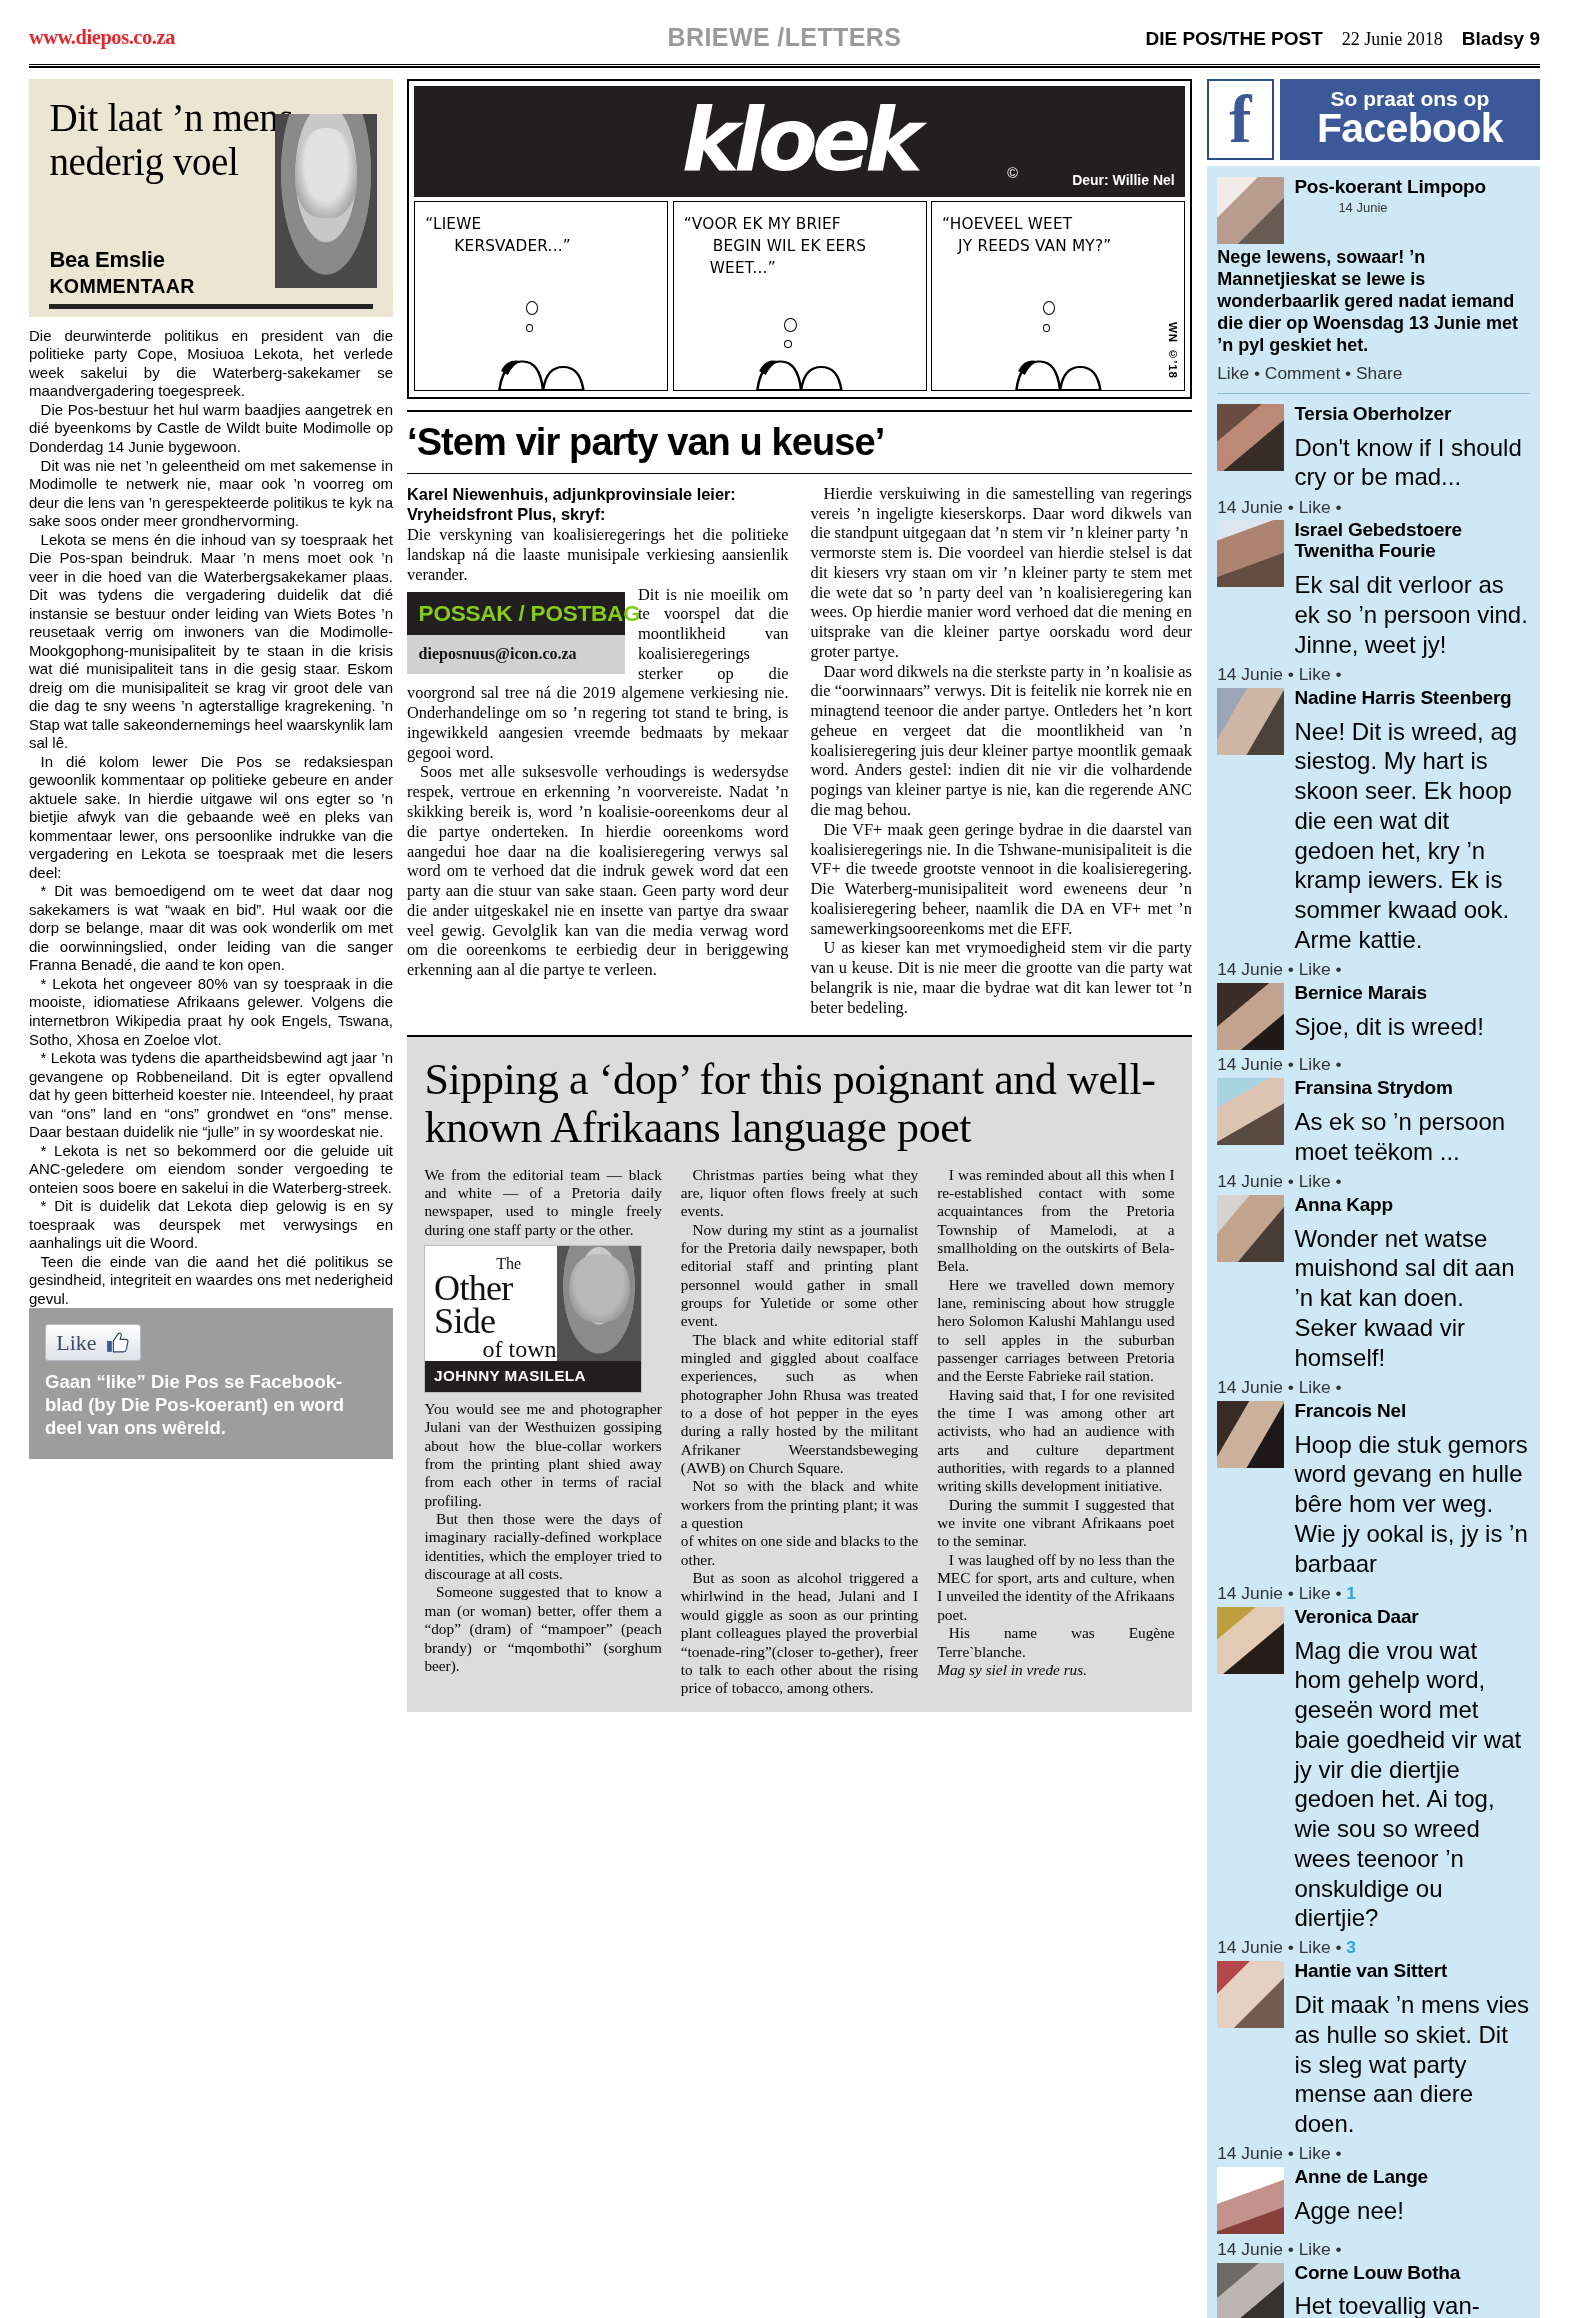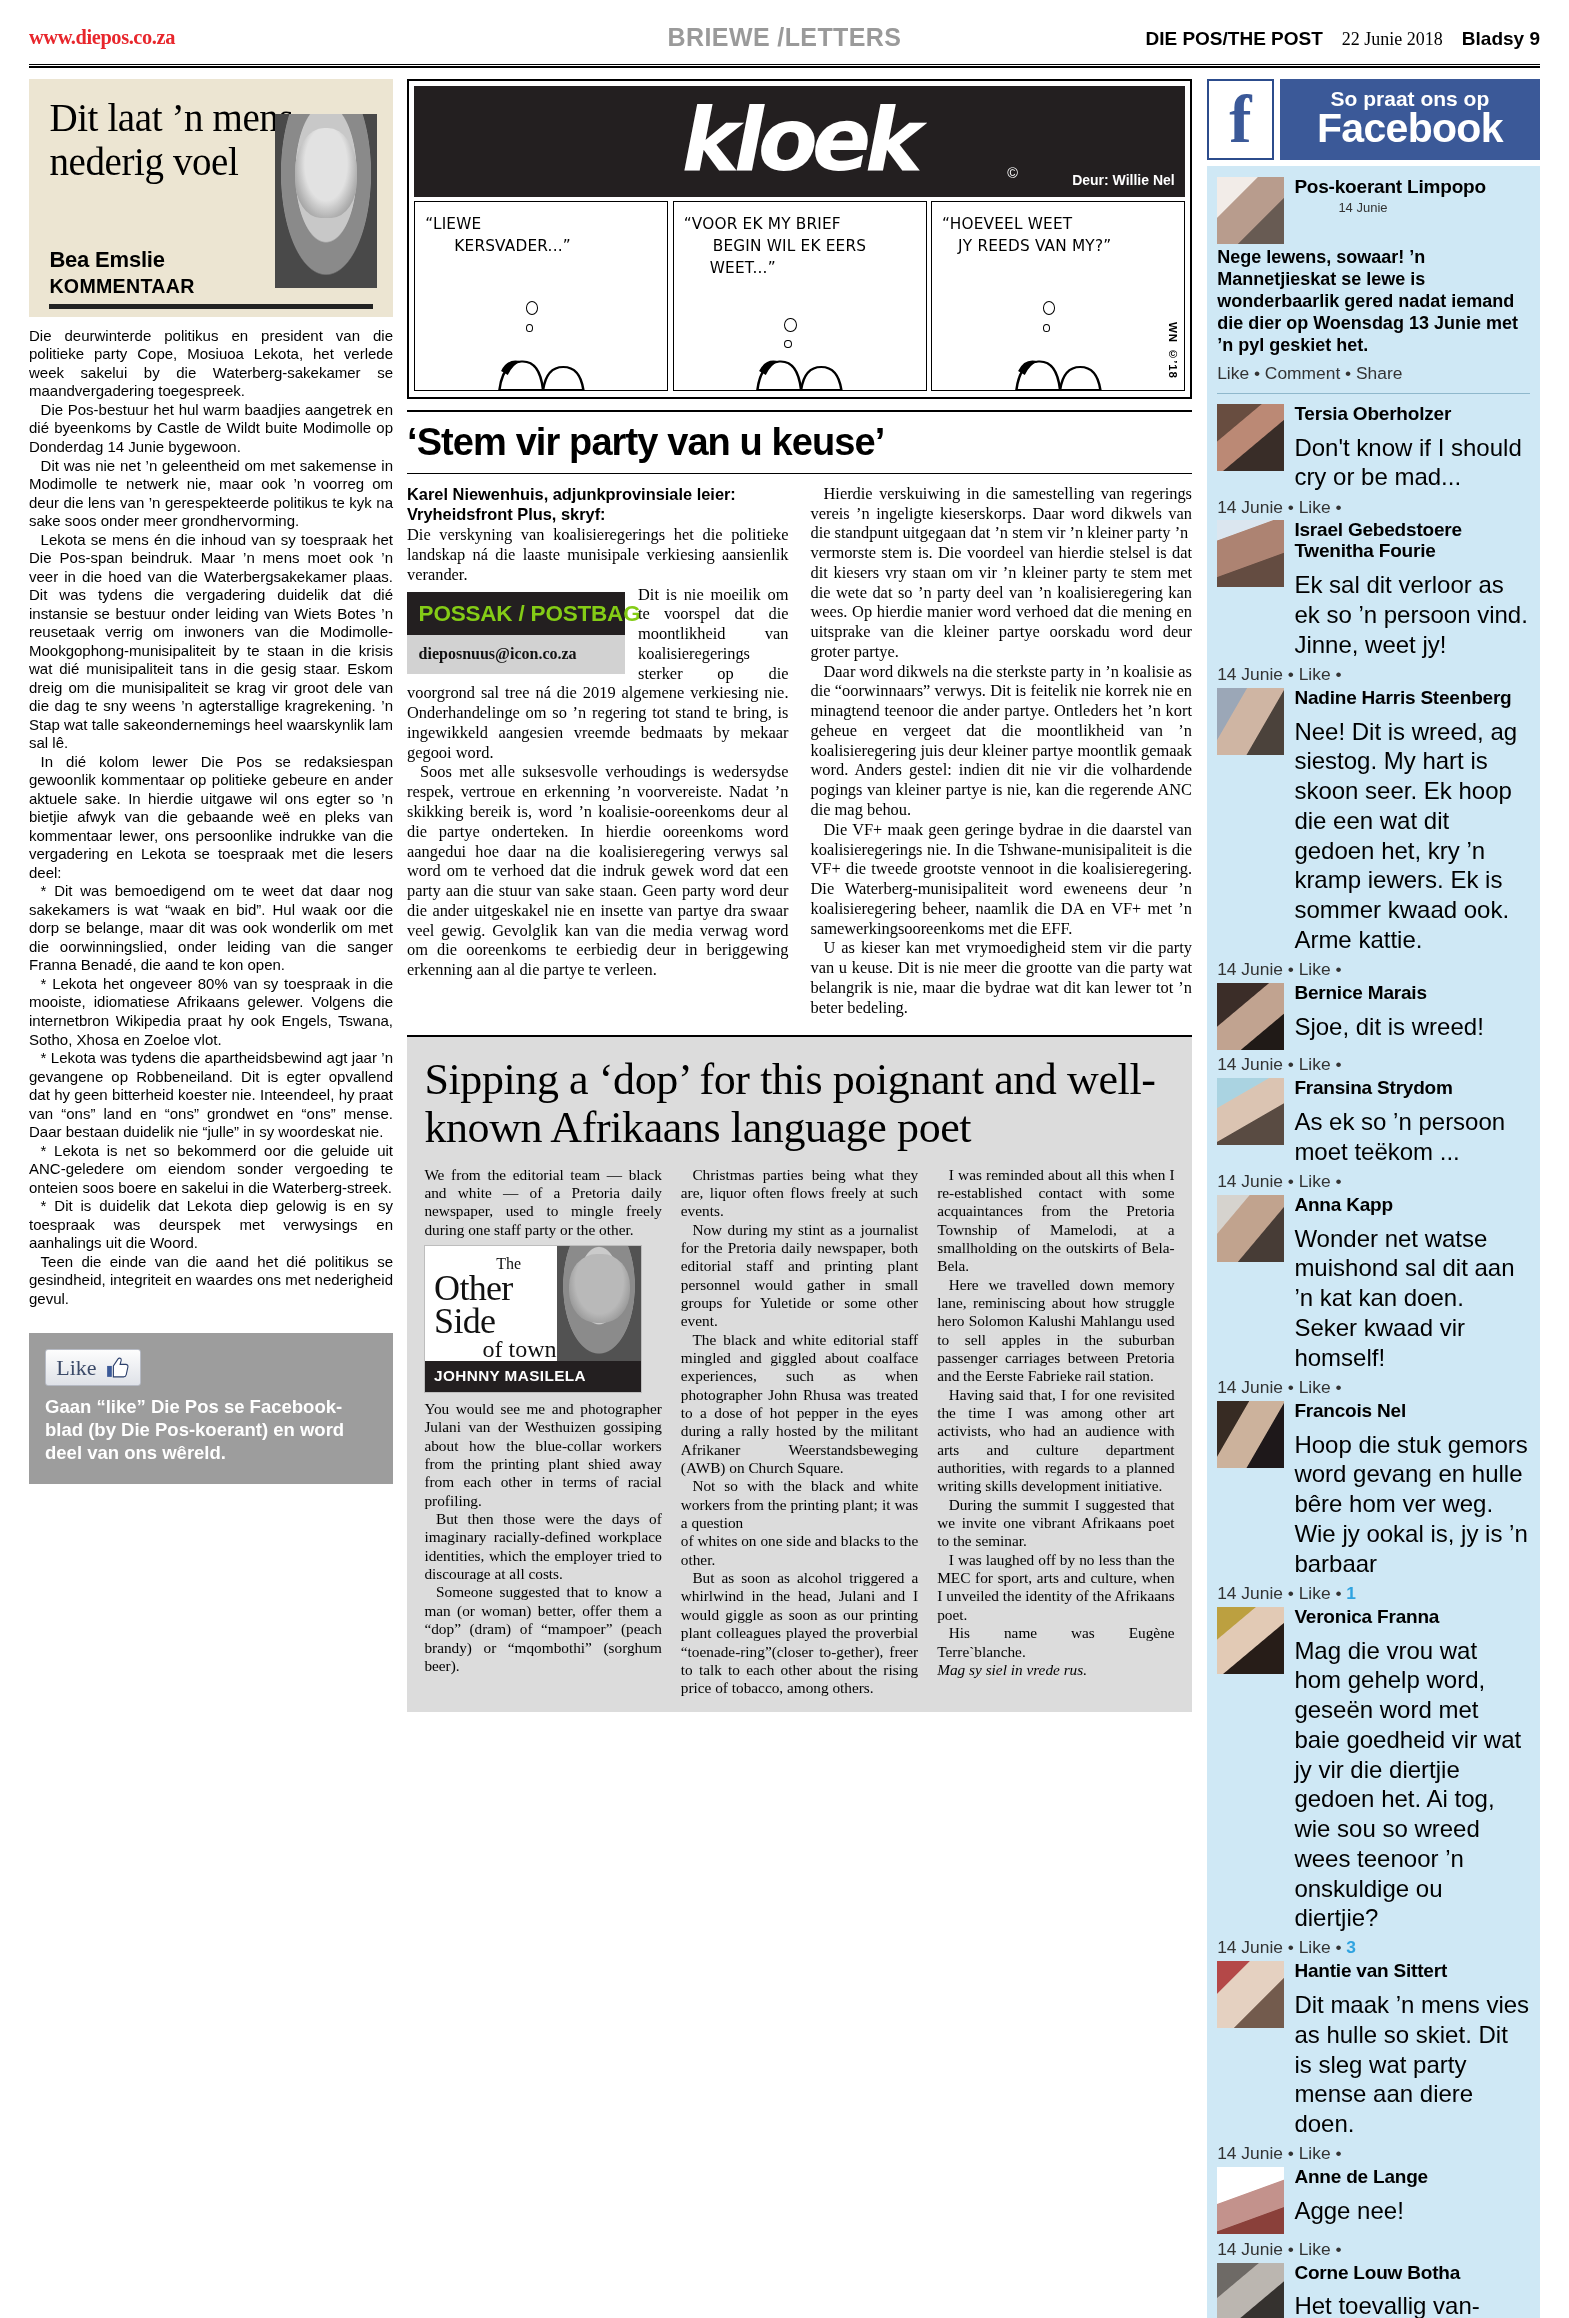--- a/index.html
+++ b/index.html
@@ -66,21 +66,21 @@
 
   .opinion-body{ margin-top:10.2px; }
   .opinion-body p{
     font-size:15px; line-height:1.235; text-align:justify;
     font-family:"Liberation Sans", sans-serif; margin:0;
     -webkit-hyphens:auto; hyphens:auto;
   }
   .opinion-body p + p{ text-indent:11.6px; }
 
   .like-box{
-    margin-top:25px; background:#9d9d9d; padding:16px 16px 19px 16px;
+    background:#9d9d9d; padding:16px 16px 19px 16px;
   }
   .like-btn{
     display:inline-flex; align-items:center; gap:7.3px;
     background:linear-gradient(#fdfdfd,#dfe2e8);
     border:0.7px solid #b6bac4; border-radius:2.9px;
     padding:4.4px 11.6px 4.4px 10.2px;
   }
   .like-btn .lb-txt{ font-size:22px; color:#3b4a68; font-family:"Liberation Serif",serif;}
   .thumb-ico{ width:25px; height:25px; display:block; }
   .like-caption{
@@ -515,21 +515,21 @@
           <div class="fb-text">Hoop die stuk gemors word gevang en hulle bêre hom ver weg. Wie jy ookal is, jy is ’n barbaar</div>
         </div>
         </div>
       <div class="fb-meta"><span>14 Junie • Like •</span> <span class="cnt">1</span></div>
     </div>
 
     <div class="fb-item">
       <div class="fb-post">
           <div class="fb-av a9"></div>
         <div style="flex:1">
-          <div class="fb-name">Veronica Franna</div>
+          <div class="fb-name">Veronica Daar</div>
           <div class="fb-text">Mag die vrou wat hom gehelp word, geseën word met baie goedheid vir wat jy vir die diertjie gedoen het. Ai tog, wie sou so wreed wees teenoor ’n onskuldige ou diertjie?</div>
         </div>
         </div>
       <div class="fb-meta"><span>14 Junie • Like •</span> <span class="cnt">3</span></div>
     </div>
 
     <div class="fb-item">
       <div class="fb-post">
           <div class="fb-av a10"></div>
         <div style="flex:1">

